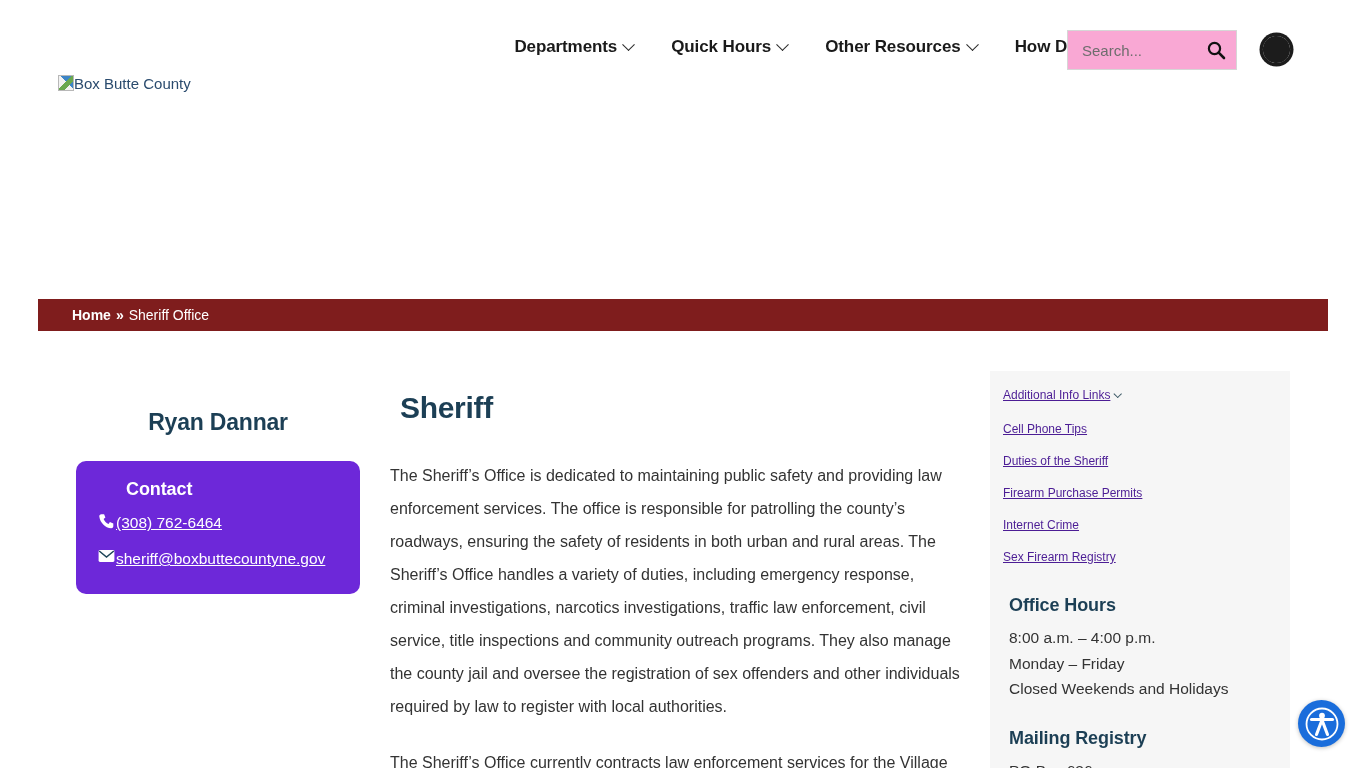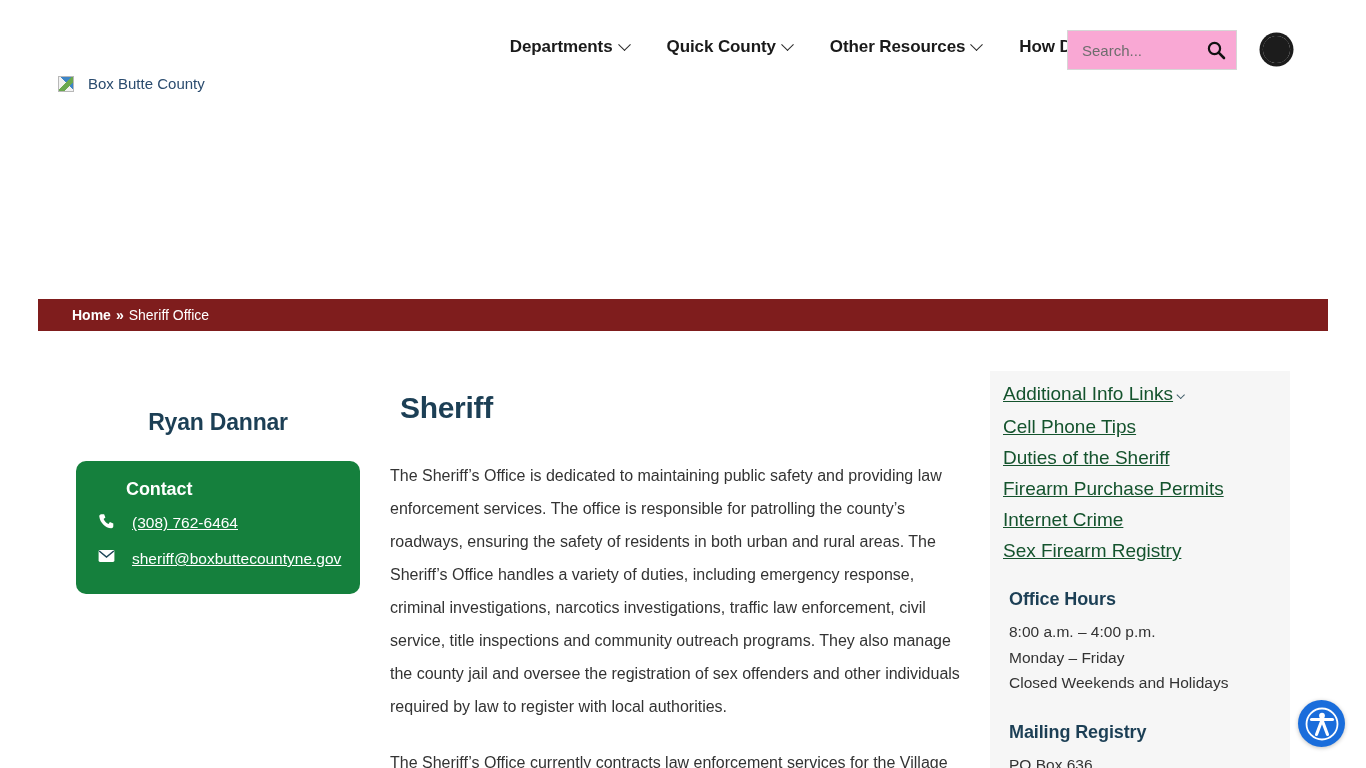--- a/index.html
+++ b/index.html
@@ -94,22 +94,21 @@
     position: absolute;
     left: 1258px; top: 31px;
     width: 37px; height: 37px;
     cursor: pointer;
   }
 
   .logo {
     position: absolute;
     left: 58px; top: 75px;
     display: flex;
-    align-items: center;
-    gap: 14px;
+    gap: 0;
     font-size: 15px;
     color: #2a4b6e;
     cursor: pointer;
   }
   .broken-img {
     width: 16px; height: 16px;
     border: 1px solid #b8b8b8;
     background:
       linear-gradient(135deg, transparent 45%, #6aa84f 45%, #6aa84f 70%, transparent 70%),
       linear-gradient(45deg, transparent 55%, #3d85c6 55%),
@@ -153,35 +152,35 @@
   .officer-name {
     text-align: center;
     font-size: 23px;
     font-weight: bold;
     color: #1c3f55;
     margin: 0 0 25px 0;
     letter-spacing: -0.2px;
   }
   .contact-card {
     margin: 0 16px;
-    background: #15803d;
+    background: #6d28d9;
     border-radius: 10px;
     padding: 18px 4px 22px 20px;
     color: #ffffff;
   }
   .contact-title {
     font-size: 18px;
     font-weight: bold;
     margin: 0 0 7px 30px;
     letter-spacing: -0.1px;
   }
   .contact-row {
     display: flex;
     align-items: flex-start;
-    gap: 16px;
+    gap: 0;
     margin-top: 10px;
   }
   .contact-row .ic {
     width: 20px; flex: 0 0 20px;
     display: flex; justify-content: center;
     padding-top: 3px;
   }
   .contact-row a {
     color: #ffffff;
     font-size: 15.5px;
@@ -217,22 +216,22 @@
     left: 990px; top: 40px;
     width: 300px;
     min-height: 400px;
     background: #f6f6f6;
     padding: 14px 0 0 0;
   }
   .links-list { padding: 0 0 0 13px; }
   .link-row { margin-bottom: 13px; line-height: 17px; }
   .link-row:first-child { margin-bottom: 15px; }
   .link-row a {
-    font-size: 19px;
-    color: #14532d;
+    font-size: 12px;
+    color: #4c1d95;
     text-decoration: underline;
     cursor: pointer;
   }
   .side-block { padding: 16px 0 0 19px; }
   .side-h {
     font-size: 18px;
     font-weight: bold;
     color: #1c3f55;
     margin: 0 0 9px 0;
     letter-spacing: -0.1px;
@@ -261,21 +260,21 @@
 
 <div class="header">
 
   <div class="nav">
     <div class="nav-inner">
       <div class="nav-item">
         <span>Departments</span>
         <span class="chev"></span>
       </div>
       <div class="nav-item">
-        <span>Quick County</span>
+        <span>Quick Hours</span>
         <span class="chev"></span>
       </div>
       <div class="nav-item">
         <span>Other Resources</span>
         <span class="chev"></span>
       </div>
       <div class="nav-item">
         <span>How Do I</span>
         <span class="chev"></span>
       </div>

